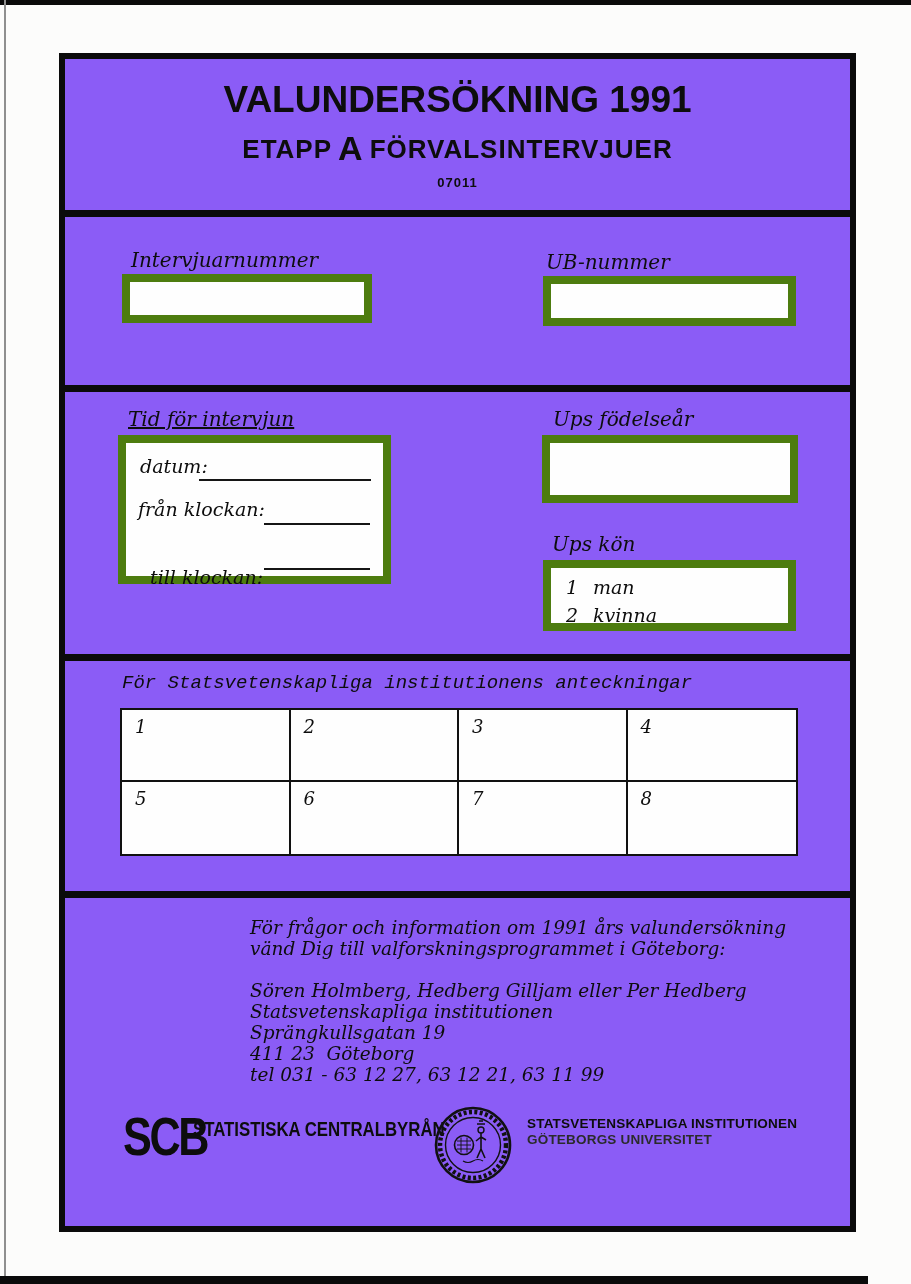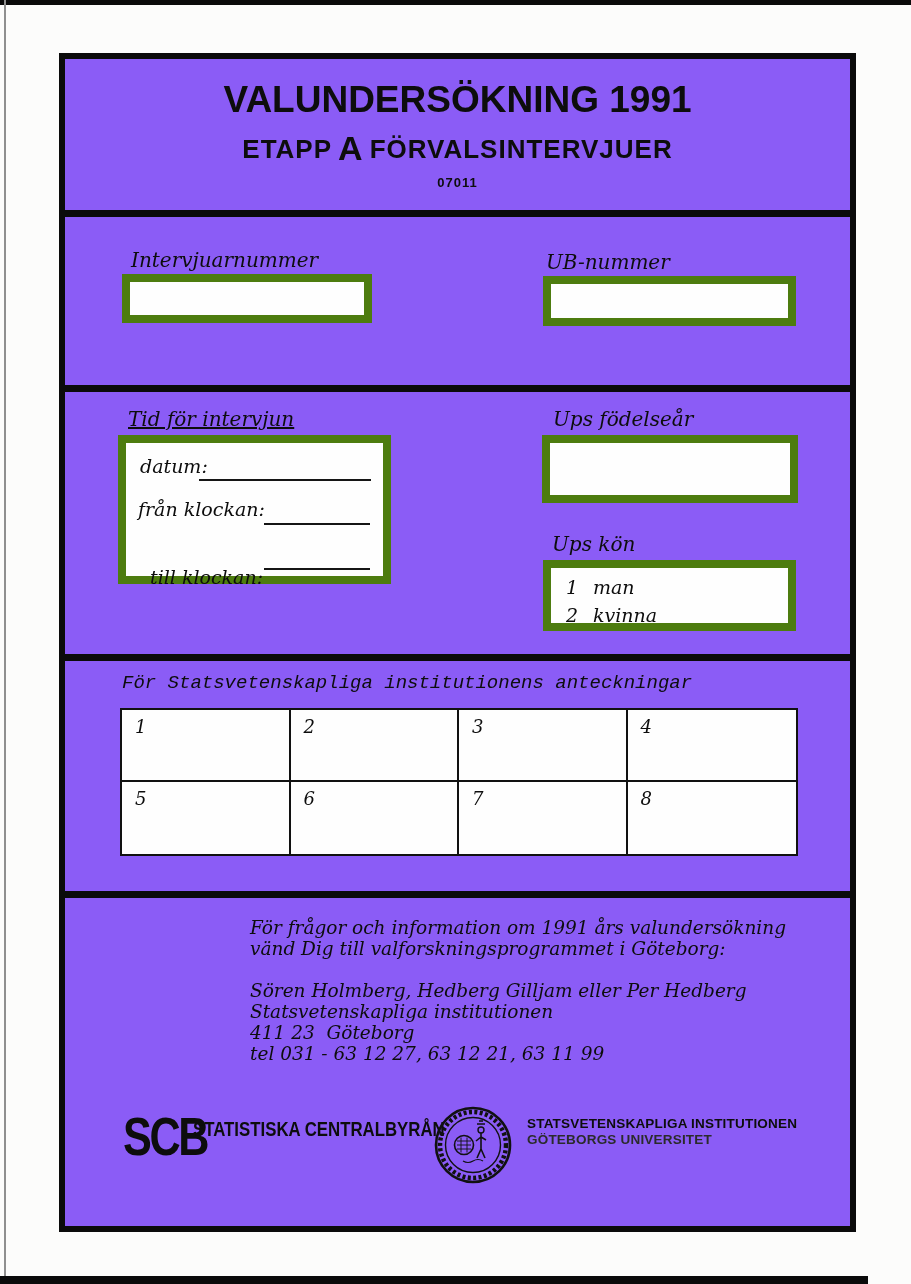--- a/index.html
+++ b/index.html
@@ -130,20 +130,21 @@
       </div>
     </div>
 
     <div class="sec sec-contact">
       <div class="abs" style="left:153px;top:19px;">
         <div class="contact-line script">För frågor och information om 1991 års valundersökning</div>
         <div class="contact-line script">vänd Dig till valforskningsprogrammet i Göteborg:</div>
         <div class="contact-gap"></div>
         <div class="contact-line script">Sören Holmberg, Hedberg Gilljam eller Per Hedberg</div>
         <div class="contact-line script">Statsvetenskapliga institutionen</div>
+        <div class="contact-line script">Sprängkullsgatan 19</div>
         <div class="contact-line script">411 23  Göteborg</div>
         <div class="contact-line script">tel 031 - 63 12 27, 63 12 21, 63 11 99</div>
       </div>
 
       <div class="abs scb-logo" style="left:58px;top:211px;">SCB</div>
       <div class="abs scb-name" style="left:128px;top:219px;">STATISTISKA CENTRALBYRÅN</div>
 
       <div class="abs" style="left:368px;top:207px;width:80px;height:80px;">
         <svg width="80" height="80" viewBox="0 0 80 80">
           <circle cx="40" cy="40" r="37" fill="none" stroke="#111" stroke-width="2.6"></circle>

